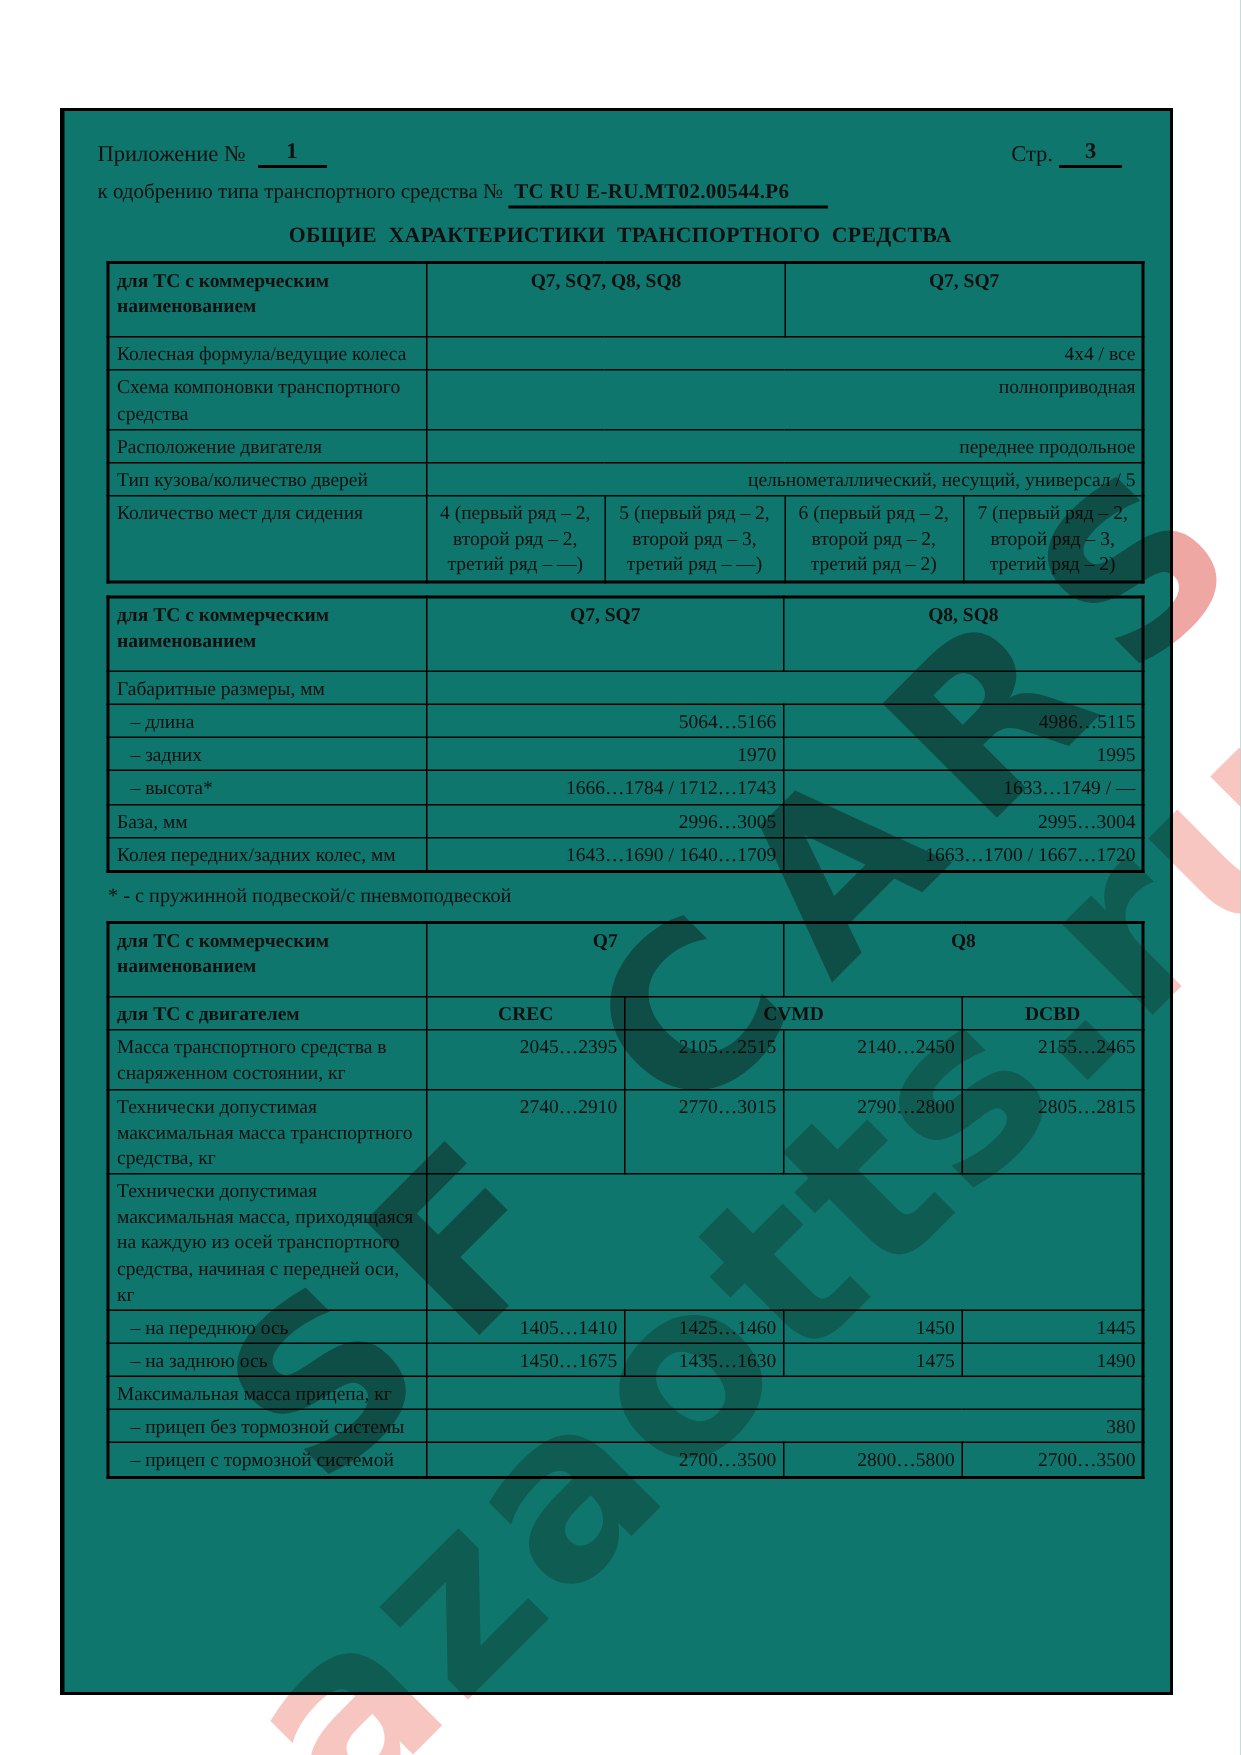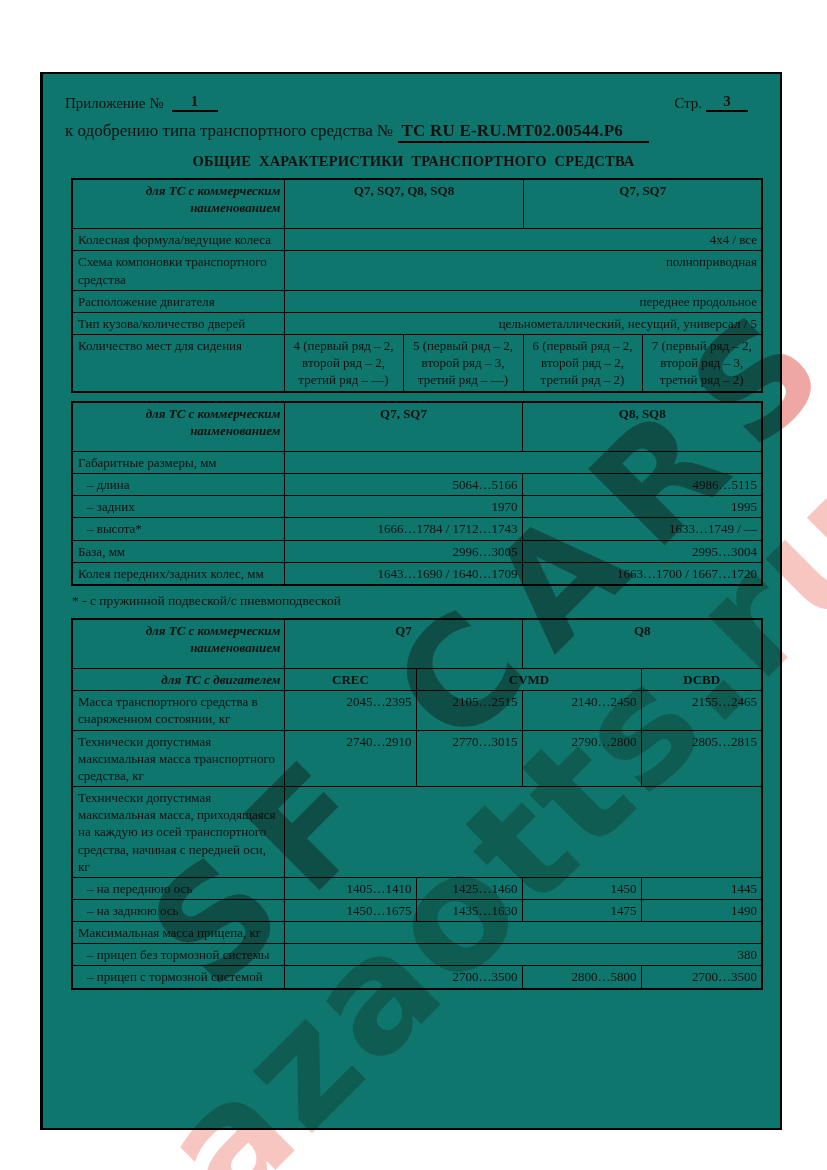--- a/index.html
+++ b/index.html
@@ -14,38 +14,38 @@
   .content{position:relative;padding:18px 18px 0 22px;}
   
   .hdr-line1{position:relative;font-size:15px;height:24px;}
   .blank-fill{
     display:inline-block;text-align:center;font-weight:bold;
     border-bottom:2px solid #000;vertical-align:bottom;line-height:18px;
   }
   .appendix-num{width:46px;margin-left:8px;}
   .page-block{position:absolute;right:14px;top:0;}
   .page-num{width:42px;margin-left:4px;}
-  .hdr-line2{font-size:17px;margin-top:5px;white-space:nowrap;}
+  .hdr-line2{font-size:14px;margin-top:5px;white-space:nowrap;}
   .approval-num{font-weight:bold;border-bottom:2px solid #000;padding:0 26px 1px 4px;letter-spacing:.2px;}
   .page-title{
     text-align:center;font-weight:bold;font-size:14.5px;margin:12px 0 8px 0;
     word-spacing:4px;letter-spacing:.2px;
   }
   
   table{border-collapse:collapse;table-layout:fixed;width:690px;margin-left:6px;}
   table{border:2px solid #000;}
   td{
     border:1px solid #000;font-size:13px;line-height:1.32;
     padding:2px 4px 2px 5px;vertical-align:top;word-wrap:break-word;
   }
   .t-gap{margin-top:8px;}
   td.lab{text-align:left;margin-left:16px;}
   td.sub{padding-left:14px;}
   td.val{text-align:right;}
-  td.hlab{font-weight:bold;text-align:right;padding-right:3px;font-style:italic;}
+  td.hlab{font-weight:bold;text-align:left;padding-right:3px;}
   td.hcol{font-weight:bold;text-align:center;}
   tr.hdr-pad td{padding-bottom:12px;}
   td.seat{text-align:center;padding:2px 6px;}
   .footnote{font-size:13.5px;margin:7px 0 9px 7px;}
   
   .wm{
     position:absolute;font-family:"DejaVu Sans", sans-serif;font-weight:bold;
     white-space:nowrap;transform-origin:0 0;pointer-events:none;z-index:6;
     mix-blend-mode:multiply;
   }

